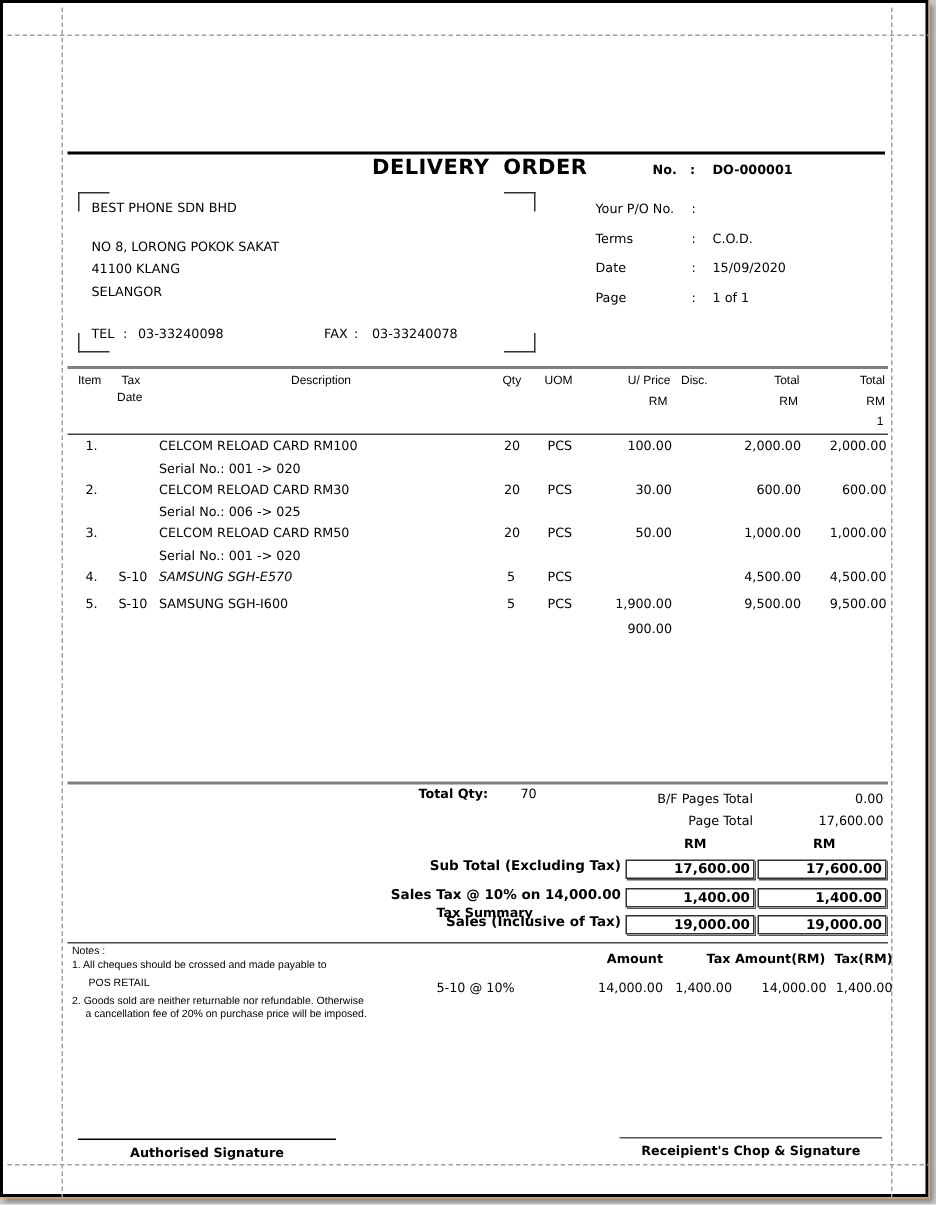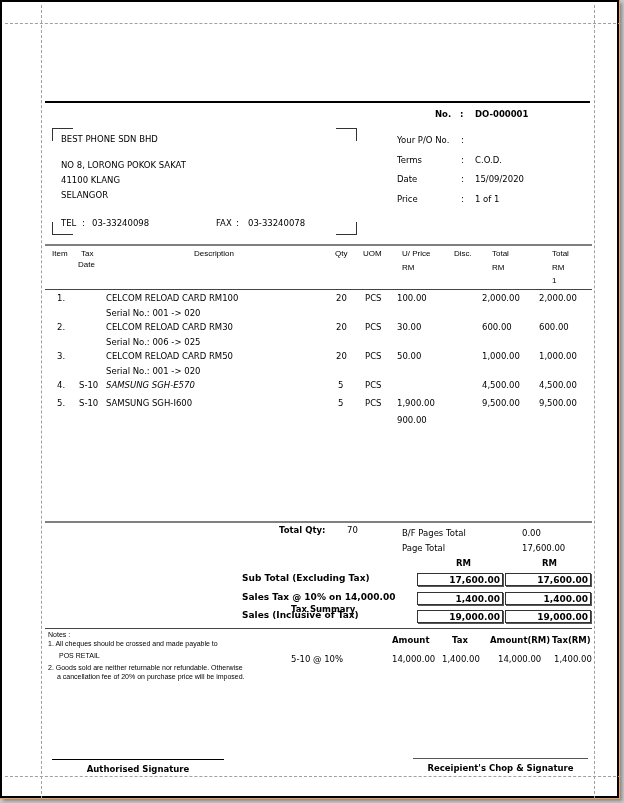--- a/index.html
+++ b/index.html
@@ -7,39 +7,40 @@
          font-family:"DejaVu Sans", sans-serif; color:#000; }
   .frame { position:absolute; left:0; top:0; width:619px; height:798px; background:#fff;
            border:2px solid #000; box-sizing:border-box; outline:1px solid #f0a050;
            box-shadow:3px 3px 3px #888; }
   .guide-h { position:absolute; left:3px; width:616px; border-top:1px dashed #a0a0a0; height:0; }
   .guide-v { position:absolute; top:3px; height:794px; border-left:1px dashed #a0a0a0; width:0; }
   .abs { position:absolute; white-space:nowrap; }
   .s { font-size:8.5px; }
   .xs { font-size:7px; font-family:"Liberation Sans", sans-serif; }
   .b { font-weight:bold; }
-  .r { }
+  .r { text-align:right; }
   .c { text-align:center; }
   .hline { position:absolute; height:0; }
   .corner { position:absolute; width:20px; height:12px; border-color:#333; border-style:solid; border-width:0; }
   .box { position:absolute; border:1px solid #333; box-shadow:1px 1px 0 #555; height:13px;
          font-size:9px; font-weight:bold; text-align:right; padding-right:2px; box-sizing:border-box; line-height:12px; }
 </style>
 </head>
 <body>
 
 <div class="frame">
 
   <div class="guide-h" style="top:21px"></div>
   <div class="guide-h" style="top:774px"></div>
   <div class="guide-v" style="left:39px"></div>
   <div class="guide-v" style="left:592px"></div>
 
   <div class="hline" style="left:43px; top:99px; width:545px; border-top:2px solid #000;"></div>
 
+  <div class="abs b" style="left:246px; top:102px; font-size:14px; font-family:'DejaVu Sans',sans-serif; letter-spacing:0.3px; word-spacing:4px;">DELIVERY  ORDER</div>
   <div class="abs b s" style="left:433px; top:107px;">No.</div>
   <div class="abs b s" style="left:458px; top:107px;">:</div>
   <div class="abs b s" style="left:473px; top:107px;">DO-000001</div>
 
   <div class="corner" style="left:50px; top:126px; border-top-width:1px; border-left-width:1px;"></div>
   <div class="corner" style="left:334px; top:126px; border-top-width:1px; border-right-width:1px;"></div>
   <div class="corner" style="left:50px; top:220px; border-bottom-width:1px; border-left-width:1px;"></div>
   <div class="corner" style="left:334px; top:220px; border-bottom-width:1px; border-right-width:1px;"></div>
 
   <div class="abs s" style="left:59px; top:132px;">BEST PHONE SDN BHD</div>
@@ -55,21 +56,21 @@
 
   <div class="abs s" style="left:395px; top:133px;">Your P/O No.</div>
   <div class="abs s" style="left:459px; top:133px;">:</div>
   <div class="abs s" style="left:473px; top:133px;"></div>
   <div class="abs s" style="left:395px; top:153px;">Terms</div>
   <div class="abs s" style="left:459px; top:153px;">:</div>
   <div class="abs s" style="left:473px; top:153px;">C.O.D.</div>
   <div class="abs s" style="left:395px; top:172px;">Date</div>
   <div class="abs s" style="left:459px; top:172px;">:</div>
   <div class="abs s" style="left:473px; top:172px;">15/09/2020</div>
-  <div class="abs s" style="left:395px; top:192px;">Price</div>
+  <div class="abs s" style="left:395px; top:192px;">Page</div>
   <div class="abs s" style="left:459px; top:192px;">:</div>
   <div class="abs s" style="left:473px; top:192px;">1 of 1</div>
 
   <div class="hline" style="left:43px; top:242px; width:547px; border-top:2px solid #808080;"></div>
 
   <div class="abs xs" style="left:50px; top:247px; font-size:8px;">Item</div>
   <div class="abs xs" style="left:79px; top:247px; font-size:8px;">Tax</div>
   <div class="abs xs" style="left:76px; top:258px; font-size:8px;">Date</div>
   <div class="abs xs" style="left:192px; top:247px; font-size:8px;">Description</div>
   <div class="abs xs" style="left:333px; top:247px; font-size:8px;">Qty</div>

